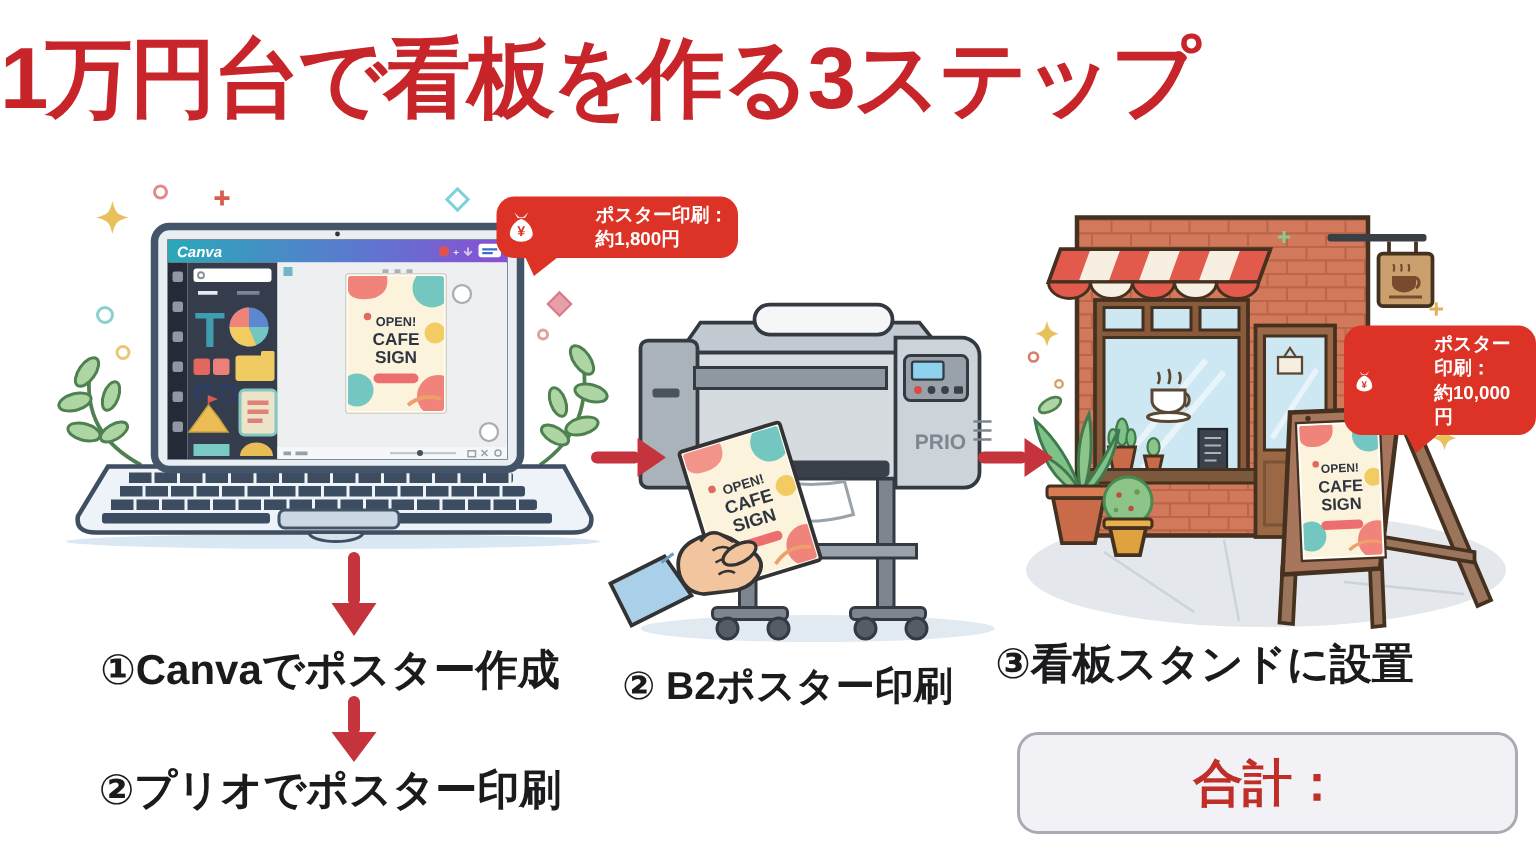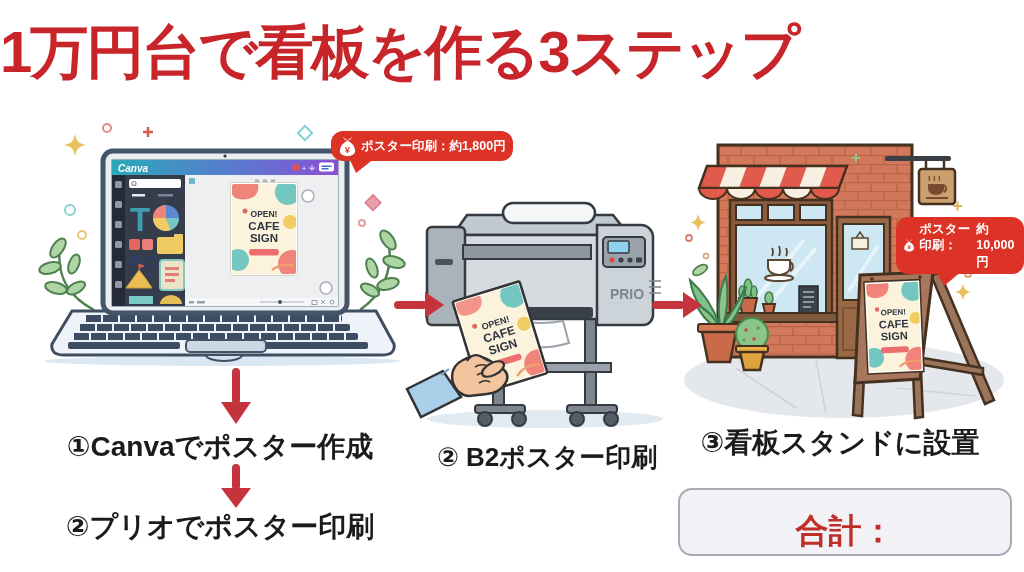--- a/index.html
+++ b/index.html
@@ -5,23 +5,23 @@
   html,body{margin:0;padding:0;}
   body{width:1024px;height:572px;background:#ffffff;position:relative;overflow:hidden;
        font-family:"Liberation Sans","DejaVu Sans",sans-serif;}
   .abs{position:absolute;}
   .title{left:0;top:14px;width:1024px;text-align:left;font-size:58px;font-weight:900;
          letter-spacing:-2px;color:#c8252a;z-index:2;}
   .step-label{color:#1b1b1d;font-weight:800;z-index:2;text-align:center;white-space:nowrap;}
   .badge{background:#dc3326;color:#fff;border-radius:12px;display:flex;align-items:center;
          gap:4px;padding:4px 7px;font-weight:800;font-size:12.5px;line-height:1.3;z-index:3;}
   .badge .tail{position:absolute;bottom:-13px;}
-  .badge .lines{display:flex;flex-direction:row;}
+  .badge .lines{display:flex;flex-direction:column;margin-left:36px;}
   .total-box{left:678px;top:488px;width:330px;height:64px;background:#f2f2f6;
-             border:2px solid #a8aab4;border-radius:14px;display:flex;align-items:flex-end;
+             border:2px solid #a8aab4;border-radius:14px;display:flex;align-items:center;
              justify-content:center;z-index:2;font-weight:900;font-size:33px;color:#bf2f28;
              white-space:nowrap;gap:16px;}
   .total-box .amount{border-bottom:6px double #bf2f28;padding-bottom:1px;}
   svg text{font-family:"Liberation Sans","DejaVu Sans",sans-serif;}
 </style>
 </head>
 <body>
 
 <div class="abs title">1万円台で看板を作る3ステップ</div>
 
@@ -430,19 +430,19 @@
 
 <div class="abs step-label" style="left:55px;top:428px;width:330px;font-size:28px;">①Canvaでポスター作成</div>
 
 <svg class="abs" style="left:218px;top:462px;z-index:2" width="36" height="48" viewBox="0 0 36 48">
   <rect x="14" y="2" width="8" height="26" rx="4" fill="#c5333c"></rect>
   <polygon points="3,26 33,26 18,46 3,26" fill="#c5333c"></polygon>
 </svg>
 
 <div class="abs step-label" style="left:45px;top:508px;width:350px;font-size:28px;">②プリオでポスター印刷</div>
 
-<div class="abs step-label" style="left:412px;top:440px;width:270px;font-size:26px;">② B2ポスター印刷</div>
-
-<div class="abs step-label" style="left:680px;top:424px;width:320px;font-size:28px;text-align:center;">③看板スタンドに設置</div>
+<div class="abs step-label" style="left:390px;top:440px;width:270px;font-size:26px;">② B2ポスター印刷</div>
+
+<div class="abs step-label" style="left:643px;top:424px;width:320px;font-size:28px;text-align:center;">③看板スタンドに設置</div>
 
 <div class="abs total-box">
   <span>合計：</span>
 </div>
 
 </body></html>

